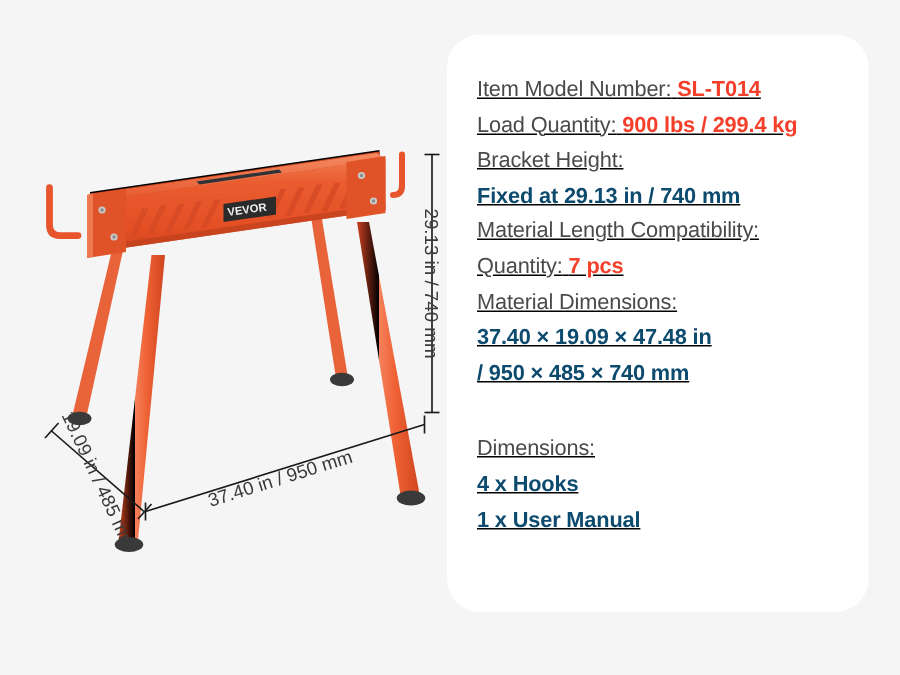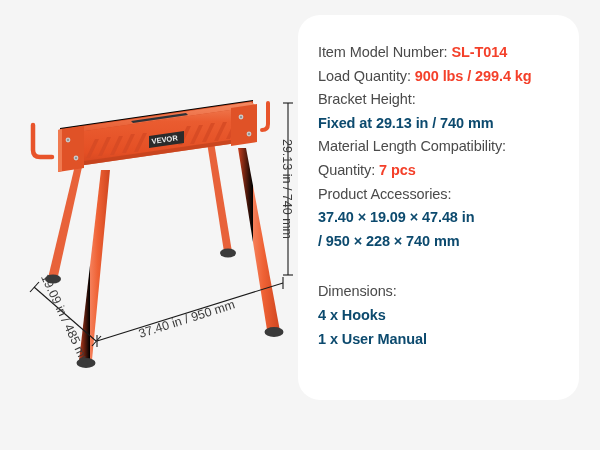--- a/index.html
+++ b/index.html
@@ -29,27 +29,28 @@
     height: 450px;
   }
   #illustration svg {
     display: block;
   }
 
   
   #spec-card {
     position: absolute;
     left: 298px;
-    top: 15px;
+    top: 23px;
     width: 281px;
     height: 385px;
     background: #ffffff;
     border-radius: 22px;
     box-sizing: border-box;
     padding: 26px 0 0 20px;
+    text-decoration: underline;
   }
   .spec-line {
     font-size: 14.5px;
     line-height: 23.6px;
     color: #4a4a4a;
     white-space: nowrap;
     letter-spacing: -0.1px;
   }
   .spec-line .val {
     color: #f4402a;
@@ -203,25 +204,25 @@
 
     <div class="spec-line">Material Length Compatibility:</div>
 
 
     <div class="spec-line">
       <span>Quantity:</span>
       <span class="val">7 pcs</span>
     </div>
 
 
-    <div class="spec-line">Product Accessories:</div>
+    <div class="spec-line">Material Dimensions:</div>
 
     <div class="spec-line red-only">37.40 × 19.09 × 47.48 in</div>
 
-    <div class="spec-line red-only">/ 950 × 228 × 740 mm</div>
+    <div class="spec-line red-only">/ 950 × 485 × 740 mm</div>
 
     <div class="spacer-gap"></div>
 
     <div class="spec-line">Dimensions:</div>
 
     <div class="spec-line red-only">4 x Hooks</div>
 
     <div class="spec-line red-only">1 x User Manual</div>
 
   </div>

